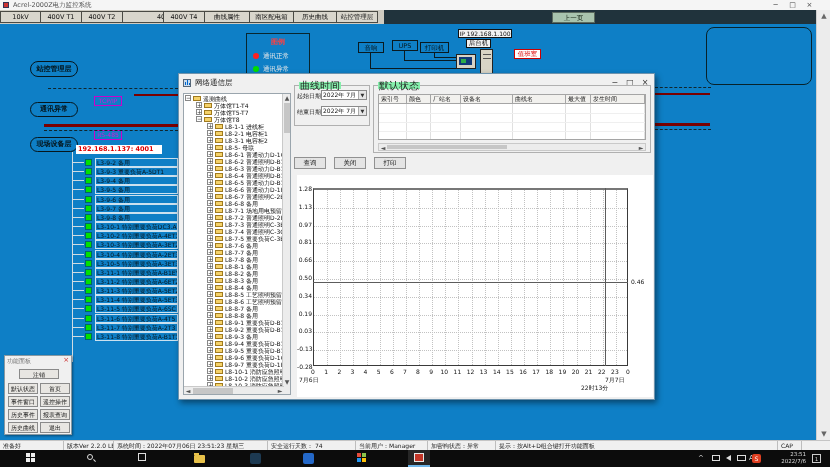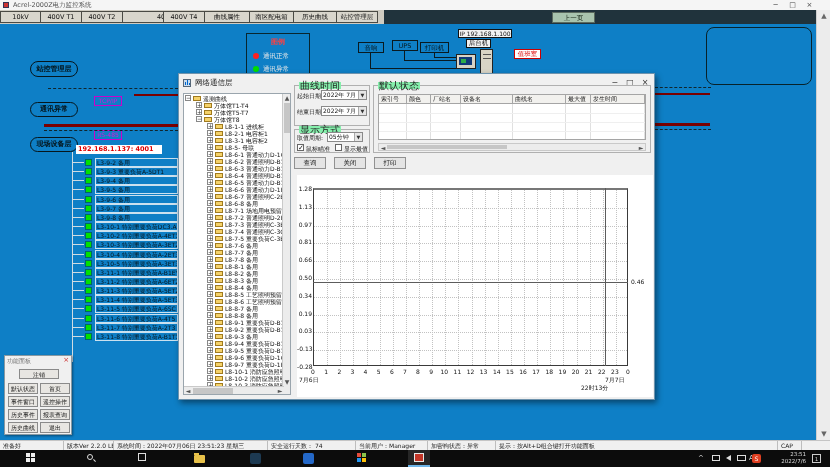--- a/index.html
+++ b/index.html
@@ -620,31 +620,20 @@
       <div class="fld-lbl" style="left:2px;top:6px">起始日期:</div>
       <div class="combo" style="left:26px;top:4px;width:46px;height:10px">
         <span>2022年 7月 6</span><span class="arr">▼</span>
       </div>
       <div class="fld-lbl" style="left:2px;top:22px">结束日期:</div>
       <div class="combo" style="left:26px;top:20px;width:46px;height:10px">
         <span>2022年 7月 6</span><span class="arr">▼</span>
       </div>
     </div>
 
-    <div class="group" id="grp-disp">
-      <div class="group-lbl">显示方式</div>
-      <div class="fld-lbl" style="left:2px;top:4px">取值周期:</div>
-      <div class="combo" style="left:32px;top:2px;width:36px;height:10px">
-        <span>05分钟</span><span class="arr">▼</span>
-      </div>
-      <div class="cb-box" style="left:2px;top:14px" id="cb-aim">✓</div>
-      <div class="cb-lbl" style="left:11px;top:15px">鼠标瞄准</div>
-      <div class="cb-box" style="left:40px;top:14px" id="cb-max"></div>
-      <div class="cb-lbl" style="left:49px;top:15px">显示最值</div>
-    </div>
 
     <div class="dlg-btn" style="left:115px">查询</div>
     <div class="dlg-btn" style="left:155px">关闭</div>
     <div class="dlg-btn" style="left:195px">打印</div>
 
     <div class="group" id="grp-prop">
       <div class="group-lbl">默认状态</div>
       <div id="prop-table">
           <div class="th-cell" style="left: 0px; width: 28px;">索引号</div>
           <div class="tb-col" style="left: 27px; width: 1px;"></div>

